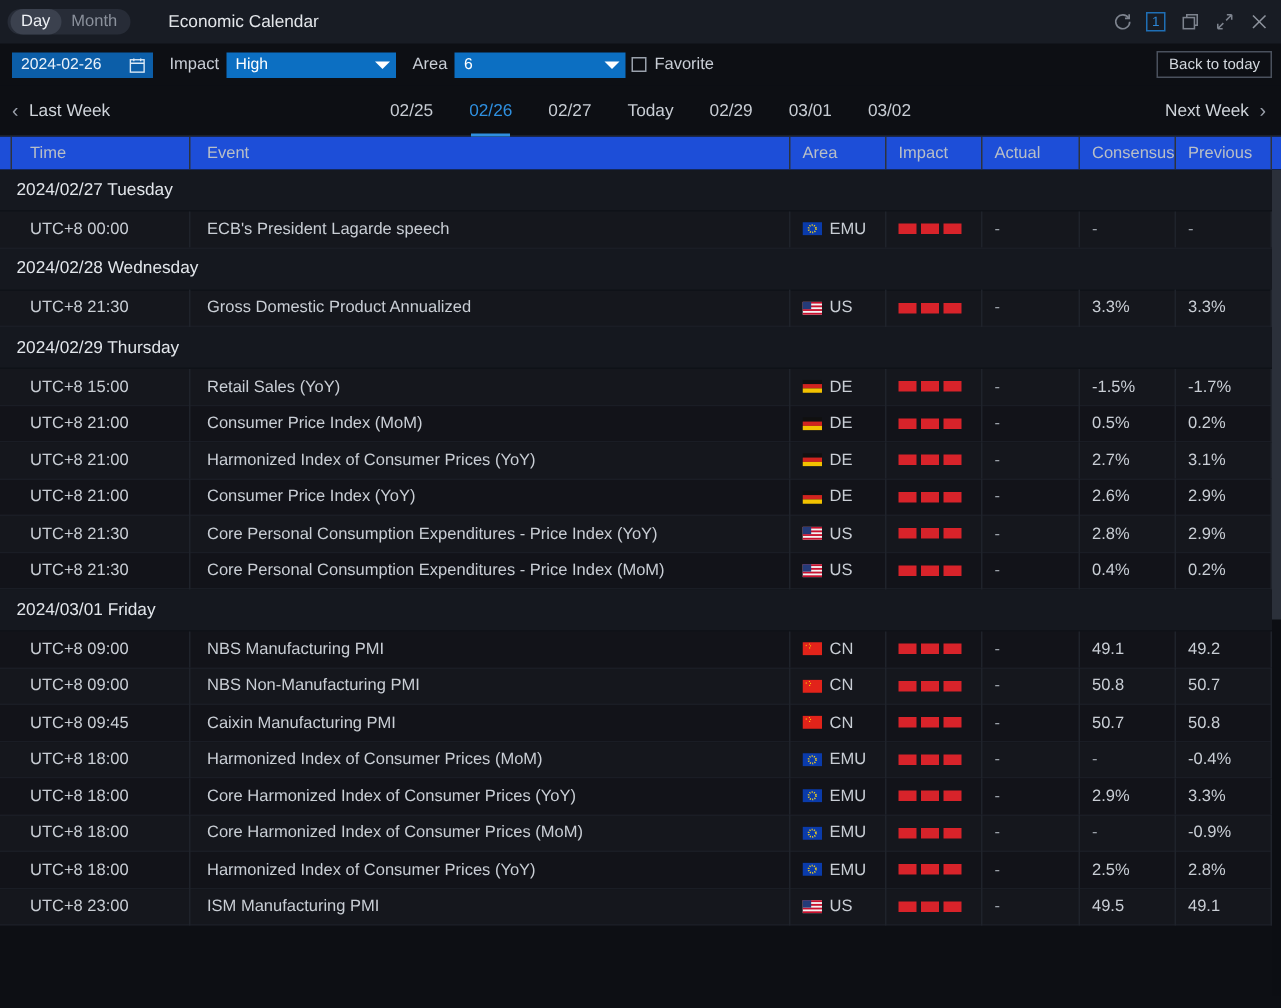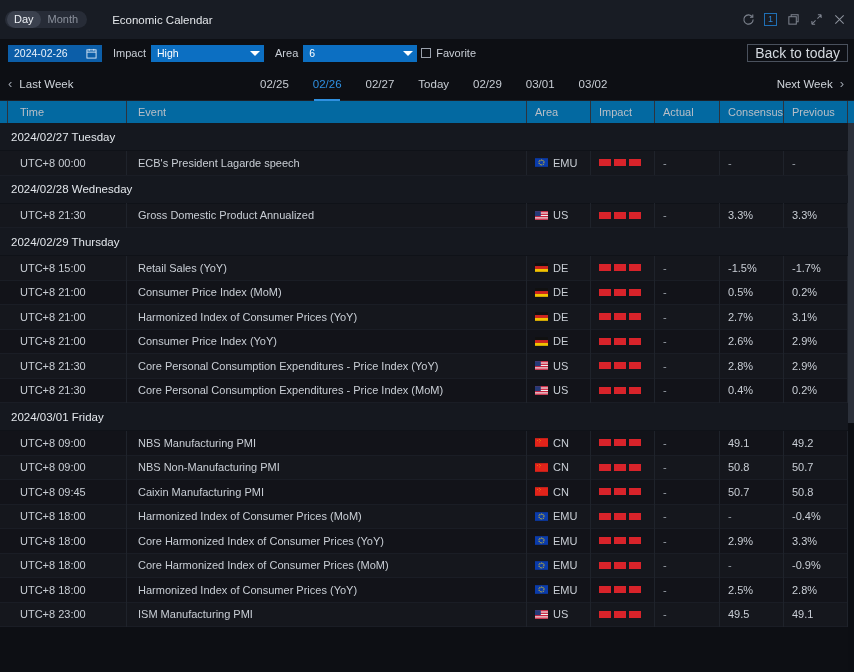--- a/index.html
+++ b/index.html
@@ -6,21 +6,21 @@
   html, body {
     width: 854px; height: 672px;
     background: #0d0f14;
     font-family: "Liberation Sans", sans-serif;
     color: #d6d9de;
     overflow: hidden;
   }
 
   
   .titlebar {
-    height: 39px;
+    height: 29px;
     background: #181c24;
     display: flex;
     align-items: center;
     padding: 0 4px 0 5px;
     position: relative;
   }
   .seg {
     display: flex;
     align-items: center;
     background: #272c37;
@@ -98,21 +98,21 @@
   .ddl.area { width: 114px; }
   .caret { width: 0; height: 0; border-left: 5px solid transparent; border-right: 5px solid transparent; border-top: 5px solid #ffffff; }
   .fav { display: flex; align-items: center; gap: 5px; margin-left: 4px; }
   .cbox { width: 10px; height: 10px; border: 1px solid #9aa1ac; background: transparent; }
   .fav span { font-size: 11px; color: #c9ced6; }
   .today-btn {
     margin-left: auto;
     border: 1px solid #4a515d;
     height: 18px;
     padding: 0 7px;
-    font-size: 14px;
+    font-size: 10px;
     color: #d3d8de;
     display: flex;
     align-items: center;
     background: transparent;
   }
 
   
   .weeknav {
     height: 34px;
     display: flex;
@@ -144,21 +144,21 @@
     width: 26px; height: 2px;
     background: #2f90e0;
   }
   .nextwk { margin-left: auto; display: flex; align-items: center; gap: 7px; font-size: 11.5px; color: #cfd4da; }
 
   
   .table { width: 854px; }
   .thead {
     display: flex;
     height: 22px;
-    background: #0369a1;
+    background: #1d4ed8;
     align-items: center;
     font-size: 11px;
     color: #b9bfc7;
   }
   .thead .cell { border-right: 1px solid #2e333c; height: 22px; display: flex; align-items: center; }
   .c-mark  { width: 8px;  flex: none; }
   .c-time  { width: 119px; flex: none; padding-left: 12px; }
   .c-event { width: 400px; flex: none; padding-left: 11px; }
   .c-area  { width: 64px; flex: none; padding-left: 8px; }
   .c-imp   { width: 64px; flex: none; padding-left: 8px; }

